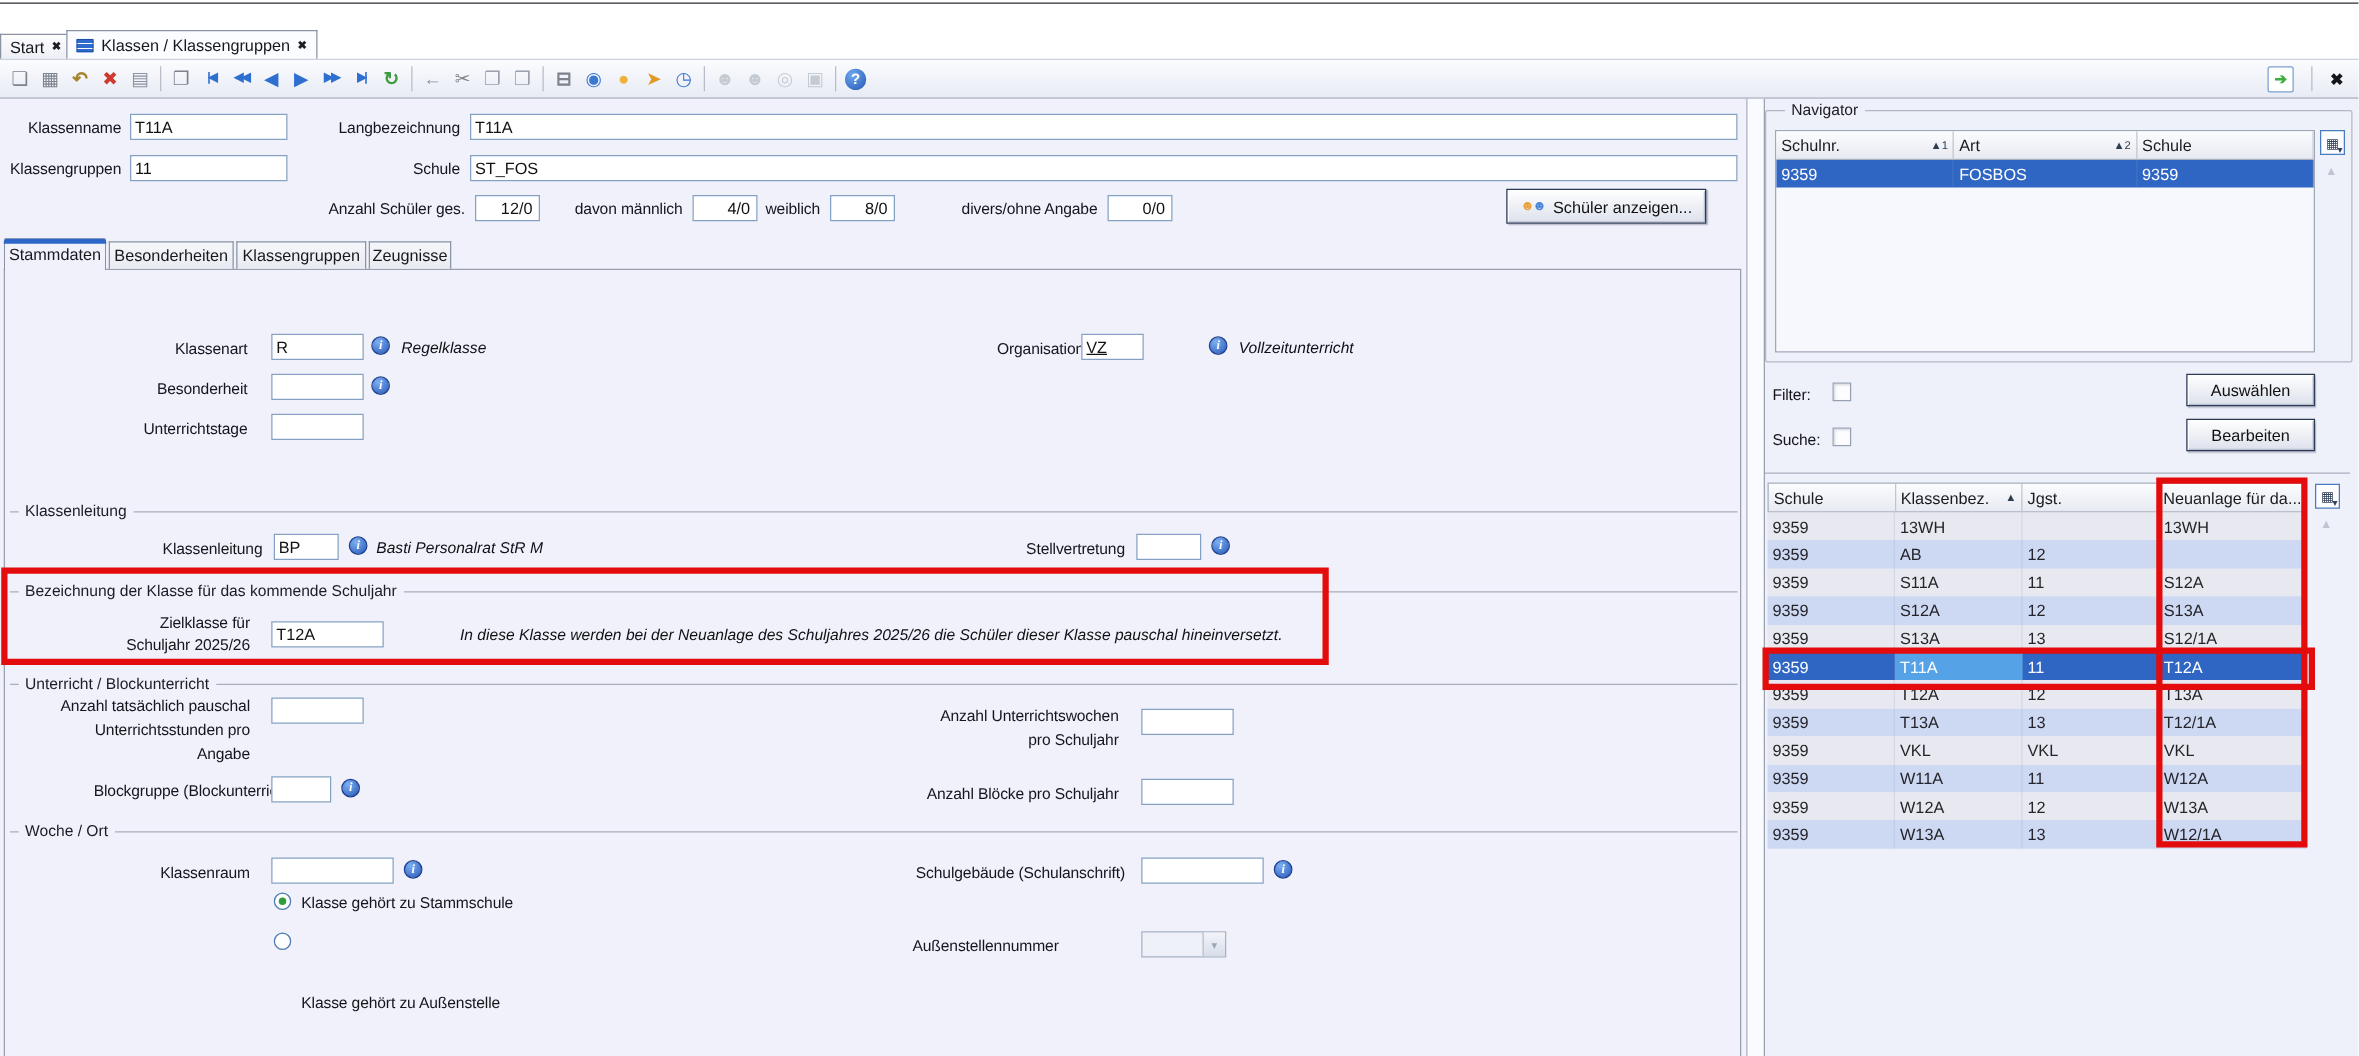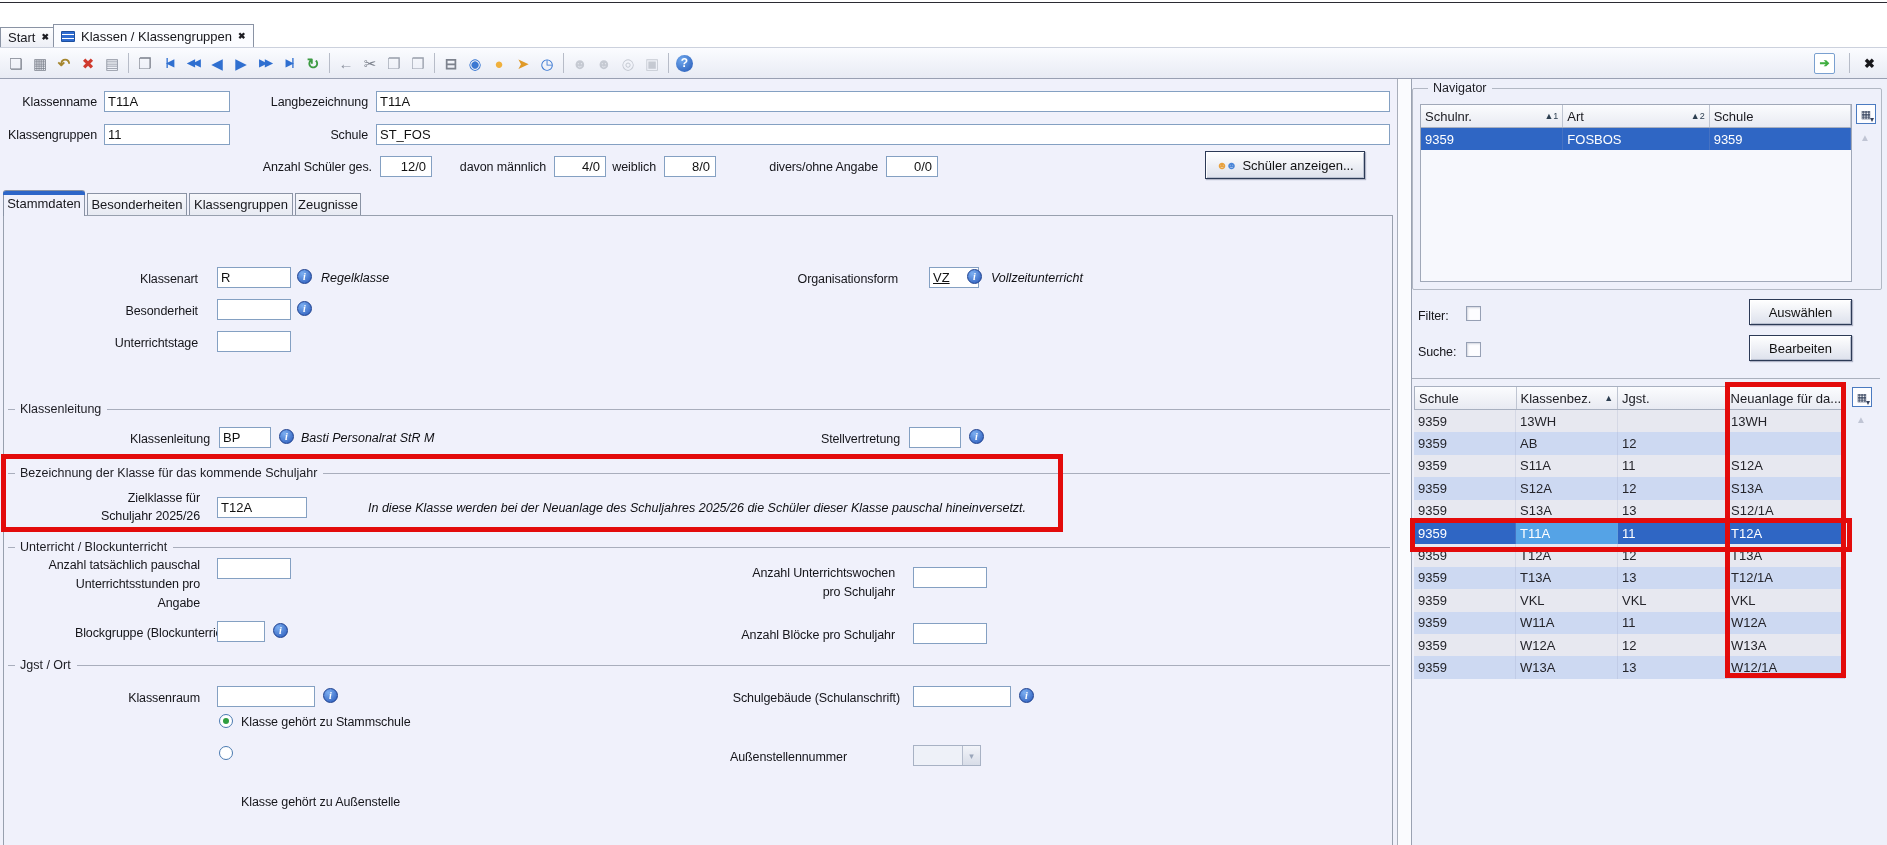--- a/index.html
+++ b/index.html
@@ -165,21 +165,21 @@
   <div class="cbord" style="left:3px;top:215px;width:1389px;height:1px;z-index:2;"></div>
   <div class="cbord" style="left:3px;top:215px;width:1px;height:630px;"></div>
   <div class="cbord" style="left:1392px;top:215px;width:1px;height:630px;"></div>
 
   
   <div class="lb" style="left:100px;top:272px;width:98px;">Klassenart</div>
   <input class="fin" style="left: 217px; top: 267px; width: 74px;" value="R">
   <span class="info" style="left:297px;top:269px;">i</span>
   <div class="hint" style="left:321px;top:271px;">Regelklasse</div>
   <div class="lb" style="left:698px;top:272px;width:200px;">Organisationsform</div>
-  <input class="fin" style="left: 929px; top: 267px; width: 50px; text-decoration: underline;" value="VZ">
+  <input class="fin" style="left: 865px; top: 267px; width: 50px; text-decoration: underline;" value="VZ">
   <span class="info" style="left:967px;top:269px;">i</span>
   <div class="hint" style="left:991px;top:271px;">Vollzeitunterricht</div>
   <div class="lb" style="left:100px;top:304px;width:98px;">Besonderheit</div>
   <input class="fin" style="left: 217px; top: 299px; width: 74px;">
   <span class="info" style="left:297px;top:301px;">i</span>
   <div class="lb" style="left:80px;top:336px;width:118px;">Unterrichtstage</div>
   <input class="fin" style="left: 217px; top: 331px; width: 74px;">
 
   
   <div class="sect" style="left:8px;top:402px;width:1382px;">
@@ -223,21 +223,21 @@
     </div>
   <input class="fin" style="left: 913px; top: 567px; width: 74px;">
   <div class="lb" style="left:0;top:626px;width:200px;padding-left:36px;">Blockgruppe (Blockunterricht)</div>
   <input class="fin" style="left: 217px; top: 621px; width: 48px;">
   <span class="info" style="left:273px;top:623px;">i</span>
   <div class="lb" style="left:695px;top:628px;width:200px;">Anzahl Blöcke pro Schuljahr</div>
   <input class="fin" style="left: 913px; top: 623px; width: 74px;">
 
   
   <div class="sect" style="left:8px;top:658px;width:1382px;">
-    <span class="t">Jgst / Ort</span>
+    <span class="t">Woche / Ort</span>
       <span class="ln"></span>
   </div>
   <div class="lb" style="left:60px;top:691px;width:140px;">Klassenraum</div>
   <input class="fin" style="left: 217px; top: 686px; width: 98px;">
   <span class="info" style="left:323px;top:688px;">i</span>
   <div class="lb" style="left:700px;top:691px;width:200px;">Schulgebäude (Schulanschrift)</div>
   <input class="fin" style="left: 913px; top: 686px; width: 98px;">
   <span class="info" style="left:1019px;top:688px;">i</span>
   <span class="rd sel" style="left:219px;top:714px;"></span>
   <div class="lbl" style="left:241px;top:715px;">Klasse gehört zu Stammschule</div>

